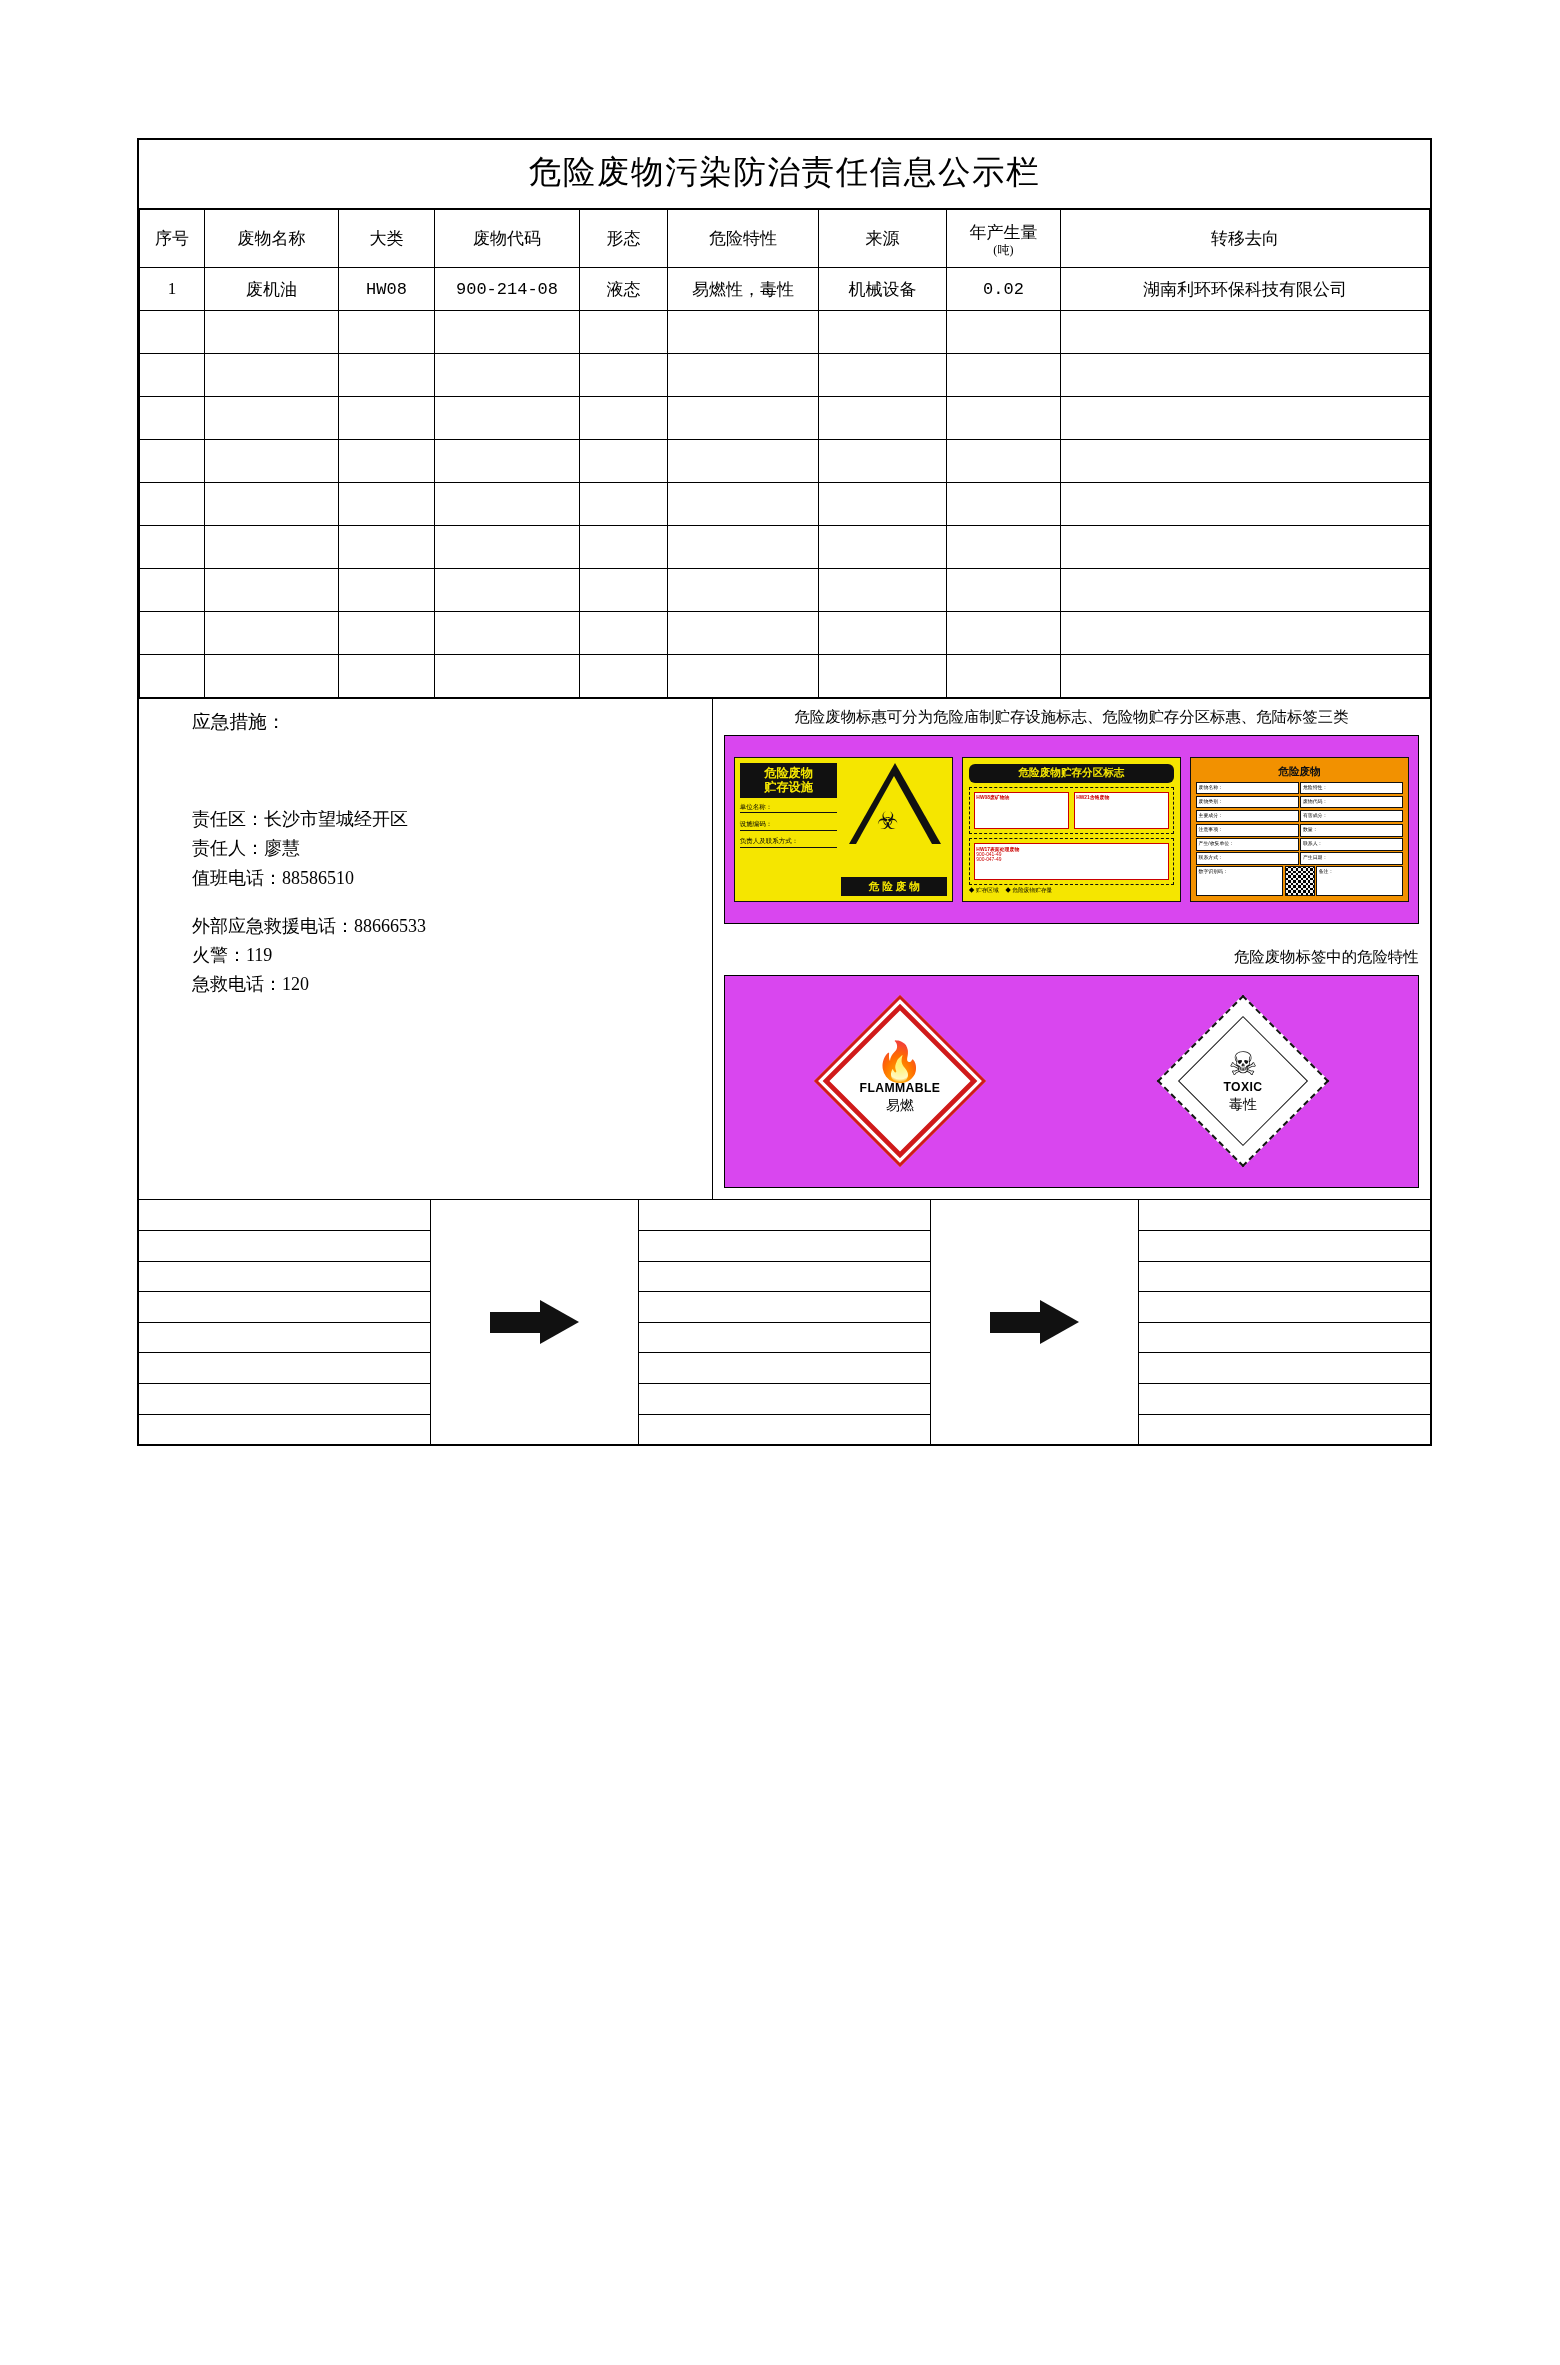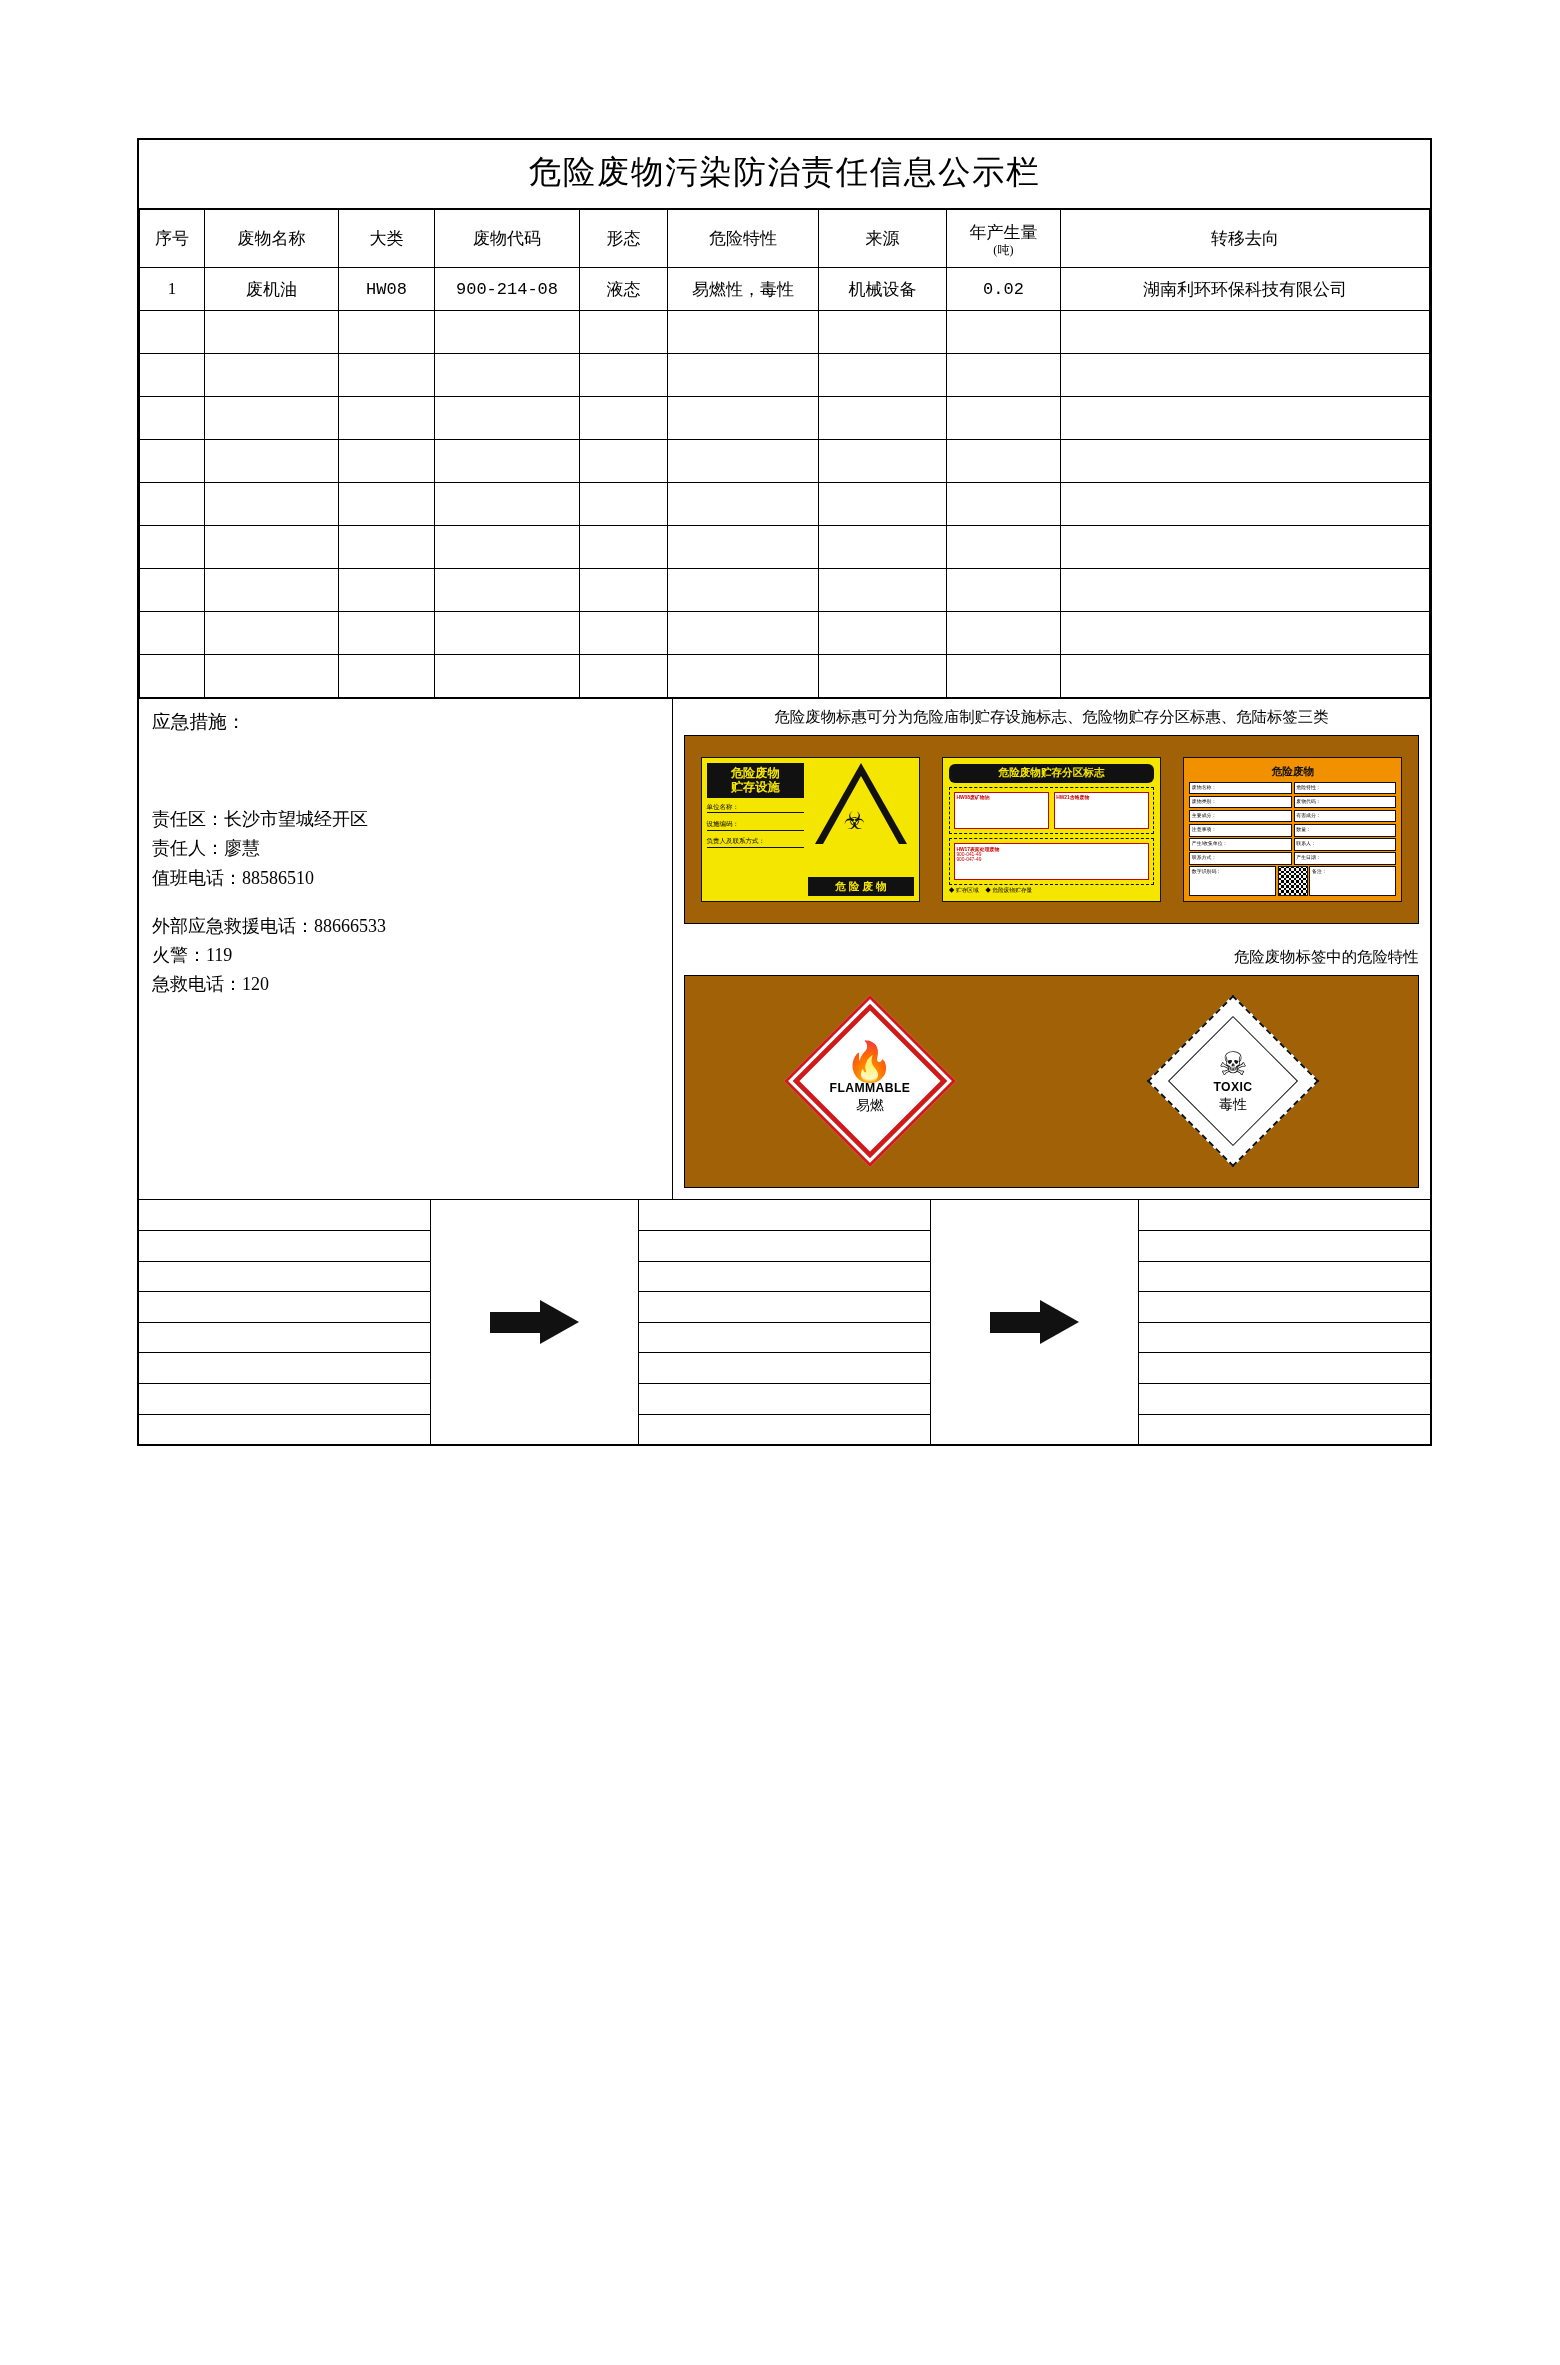--- a/index.html
+++ b/index.html
@@ -70,20 +70,21 @@
   .mid {
     display: flex;
     border-top: 1.6px solid #000;
   }
   .mid-left {
     width: 534px;
     border-right: 1.6px solid #000;
     box-sizing: border-box;
     padding: 9.8px 13px 8.1px 13px;
     position: relative;
+    margin-left: 40px;
   }
   .mid-right {
     flex: 1;
     box-sizing: border-box;
     padding: 8.1px 11.4px 11.4px 11.4px;
   }
   .em-title { font-size: 18.7px; margin-bottom: 4.9px; }
   .em-body {
     font-size: 18px;
     line-height: 1.52;
@@ -100,21 +101,21 @@
     font-size: 18px;
     line-height: 1.62;
   }
   .caption {
     text-align: center;
     font-size: 15.4px;
     margin-bottom: 6.5px;
   }
   .img-box {
     border: 1.6px solid #000;
-    background: #a16207;
+    background: #d946ef;
     padding: 8.1px;
     display: flex;
     justify-content: space-around;
     align-items: center;
     gap: 8.1px;
   }
   .img-box.sign-row { height: 171px; }
   .img-box.haz-row { height: 195px; justify-content: space-around; }
   .caption2 { text-align: right; font-size: 15.4px; margin: 23px 0 6.5px 0; }
 

